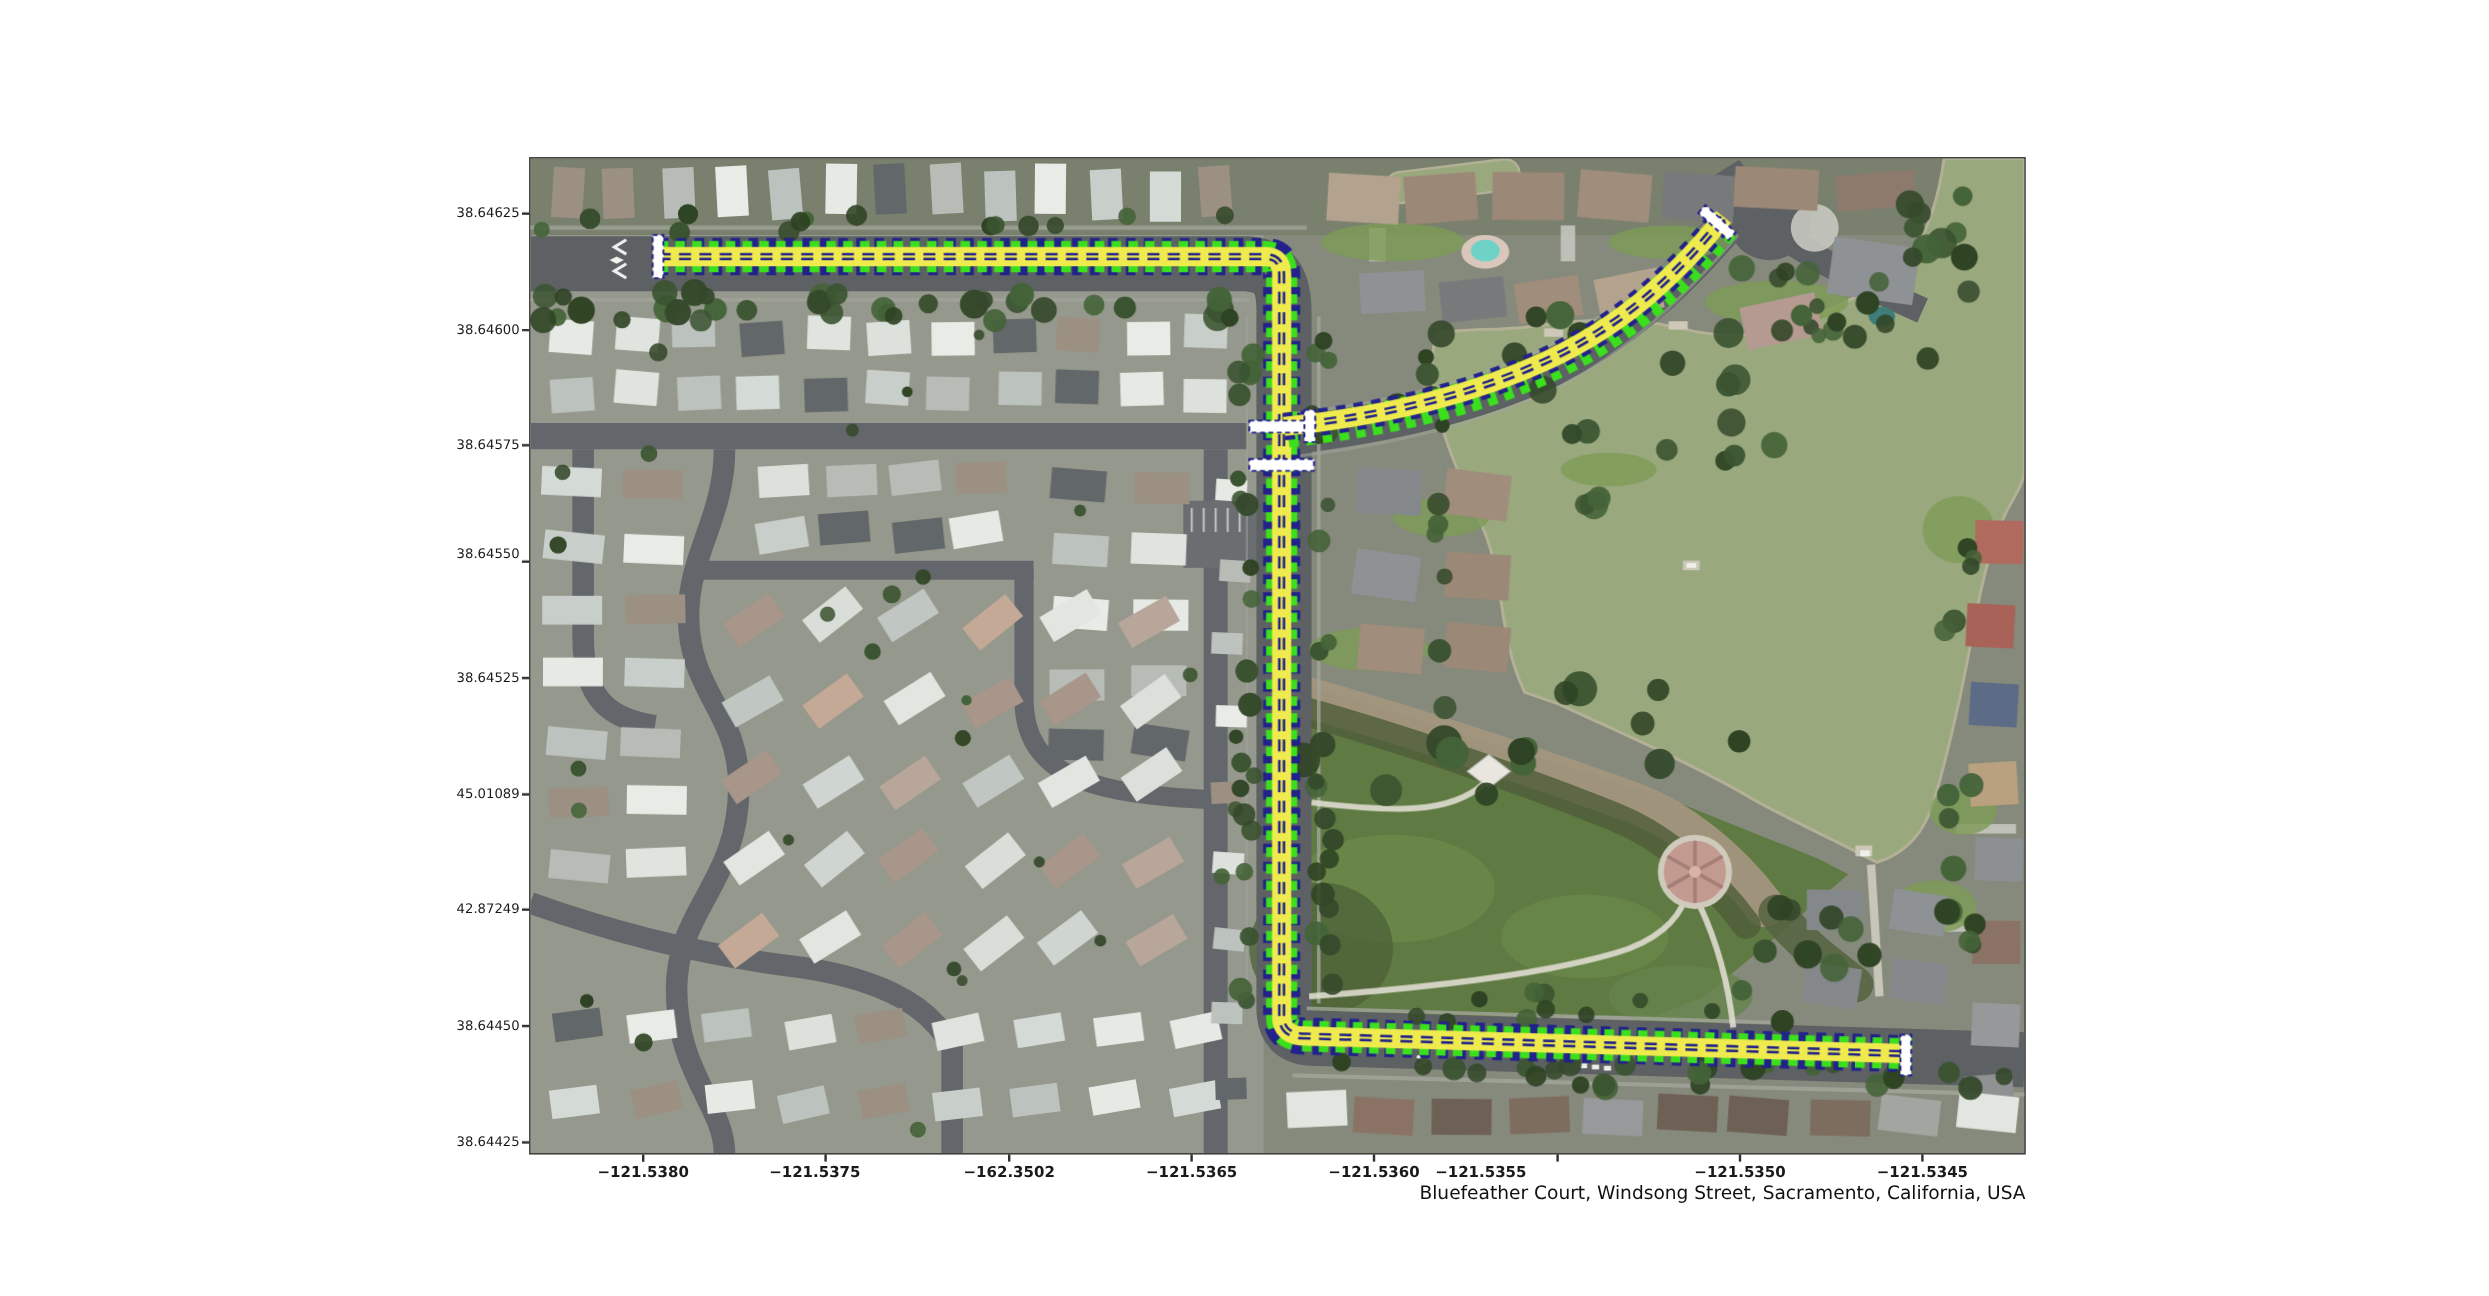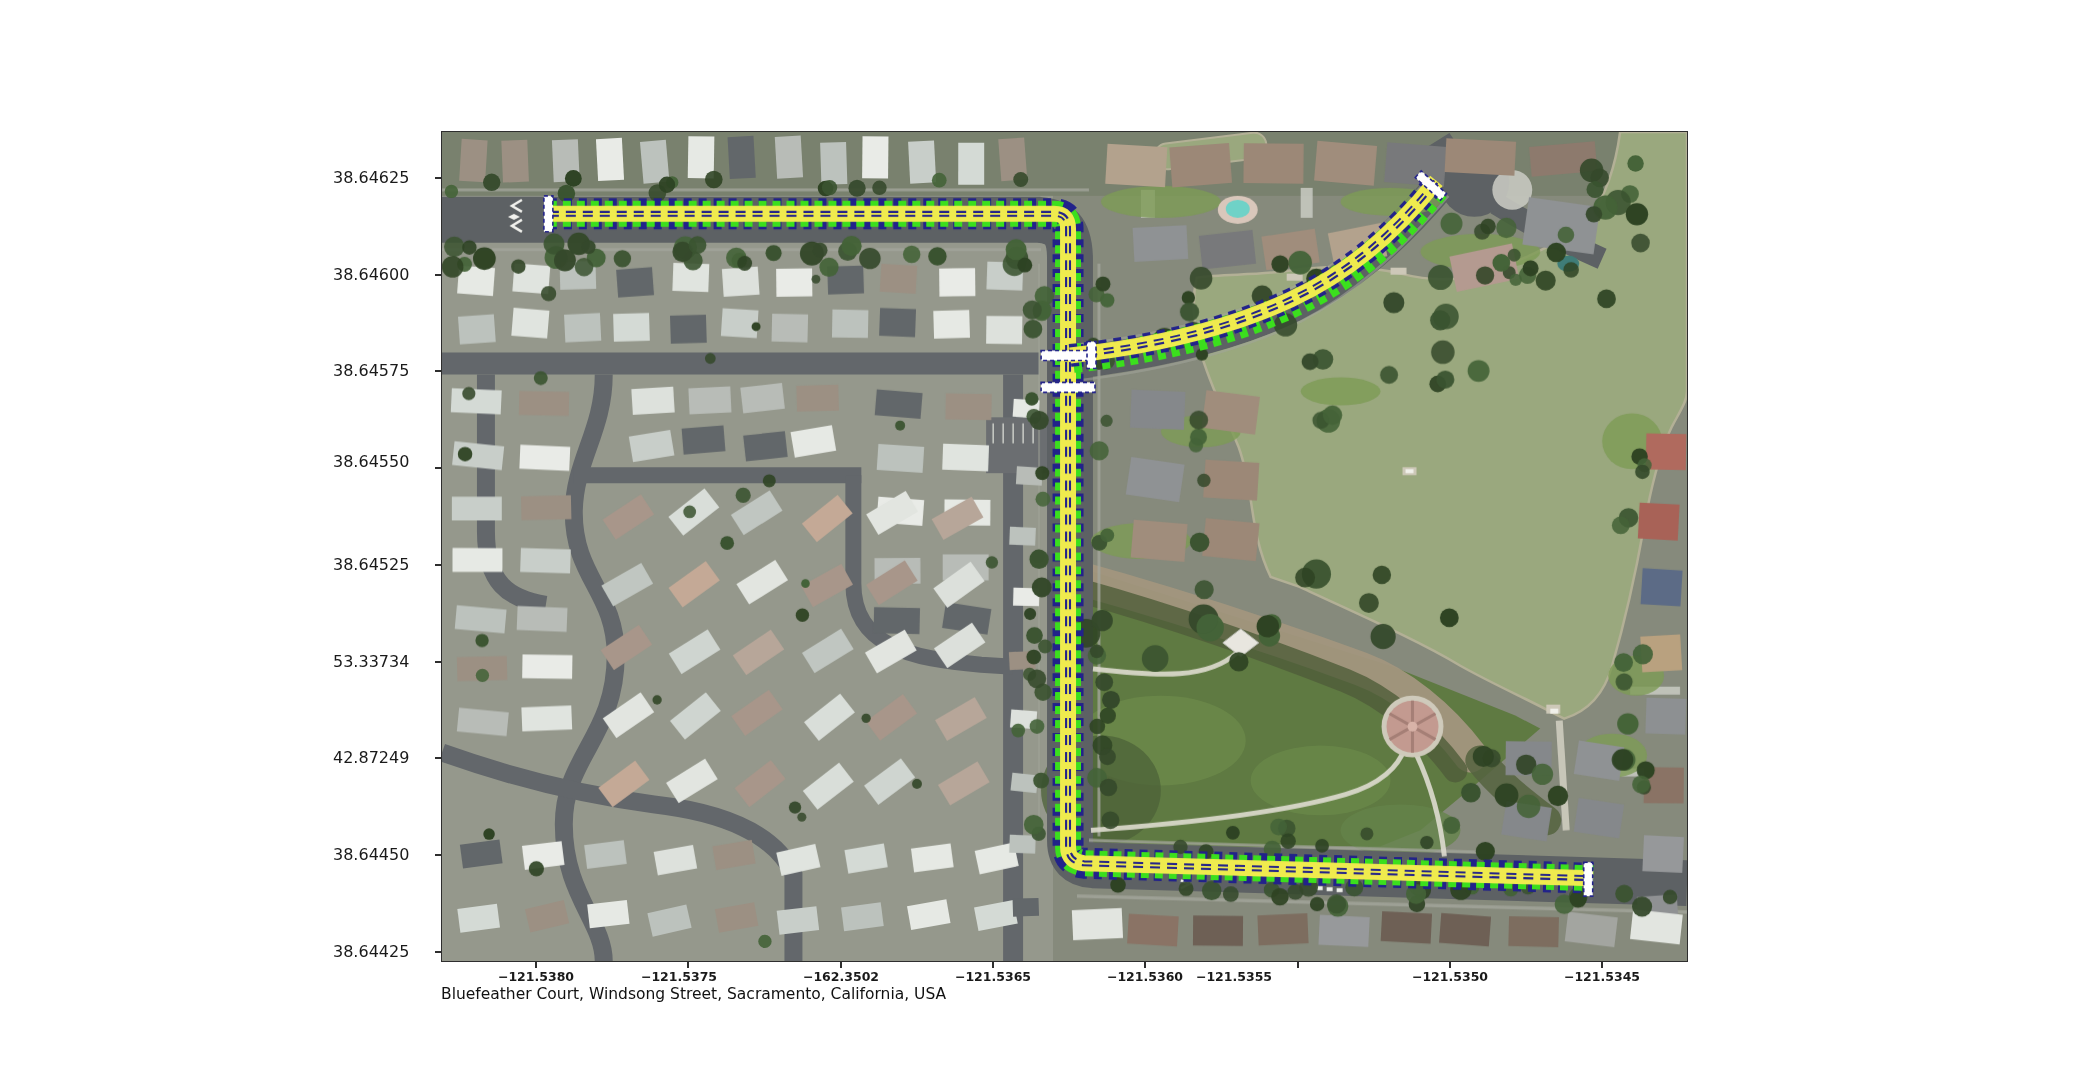--- a/index.html
+++ b/index.html
@@ -1,38 +1,38 @@
 <!DOCTYPE html>
 <html><head>
 <meta charset="utf-8">
 <style>
   html,body{margin:0;padding:0;background:#ffffff;}
   #figure{position:relative;width:2074px;height:1080px;background:#ffffff;overflow:hidden;
           font-family:"DejaVu Sans","Liberation Sans",sans-serif;}
   #plot{position:absolute;left:441px;top:131px;width:1247px;height:831px;
         border:1.5px solid #2e2e2e;box-sizing:border-box;overflow:hidden;background:#8b8e82;}
   #plot svg{display:block;width:100%;height:100%;}
-  .ytick-label{position:absolute;left:333px;width:100px;font-size:16px;color:#1a1a1a;line-height:17px;}
+  .ytick-label{position:absolute;left:333px;width:100px;text-align:right;font-size:11px;color:#1a1a1a;line-height:17px;}
   .xtick-label{position:absolute;top:969px;width:100px;text-align:center;font-size:12.5px;color:#1a1a1a;font-weight:bold;}
   .tickmark{position:absolute;background:#2e2e2e;}
-  #title{position:absolute;left:441px;top:985px;width:1247px;text-align:left;font-size:15.5px;color:#111111;}
+  #title{position:absolute;left:441px;top:985px;width:1247px;text-align:right;font-size:15.5px;color:#111111;}
 </style>
 </head>
 <body>
 
 <div id="figure">
 
   <div id="title">Bluefeather Court, Windsong Street, Sacramento, California, USA</div>
 
   <div class="ytick-label" style="top:169px">38.64625</div>
   <div class="ytick-label" style="top:266px">38.64600</div>
   <div class="ytick-label" style="top:362px">38.64575</div>
   <div class="ytick-label" style="top:453px">38.64550</div>
   <div class="ytick-label" style="top:556px">38.64525</div>
-  <div class="ytick-label" style="top:653px">53.33734</div>
+  <div class="ytick-label" style="top:653px">45.01089</div>
   <div class="ytick-label" style="top:749px">42.87249</div>
   <div class="ytick-label" style="top:846px">38.64450</div>
   <div class="ytick-label" style="top:943px">38.64425</div>
 
   <div class="xtick-label" style="left:486px">−121.5380</div>
   <div class="xtick-label" style="left:629px">−121.5375</div>
   <div class="xtick-label" style="left:791px">−162.3502</div>
   <div class="xtick-label" style="left:943px">−121.5365</div>
   <div class="xtick-label" style="left:1095px">−121.5360</div>
   <div class="xtick-label" style="left:1184px">−121.5355</div>

